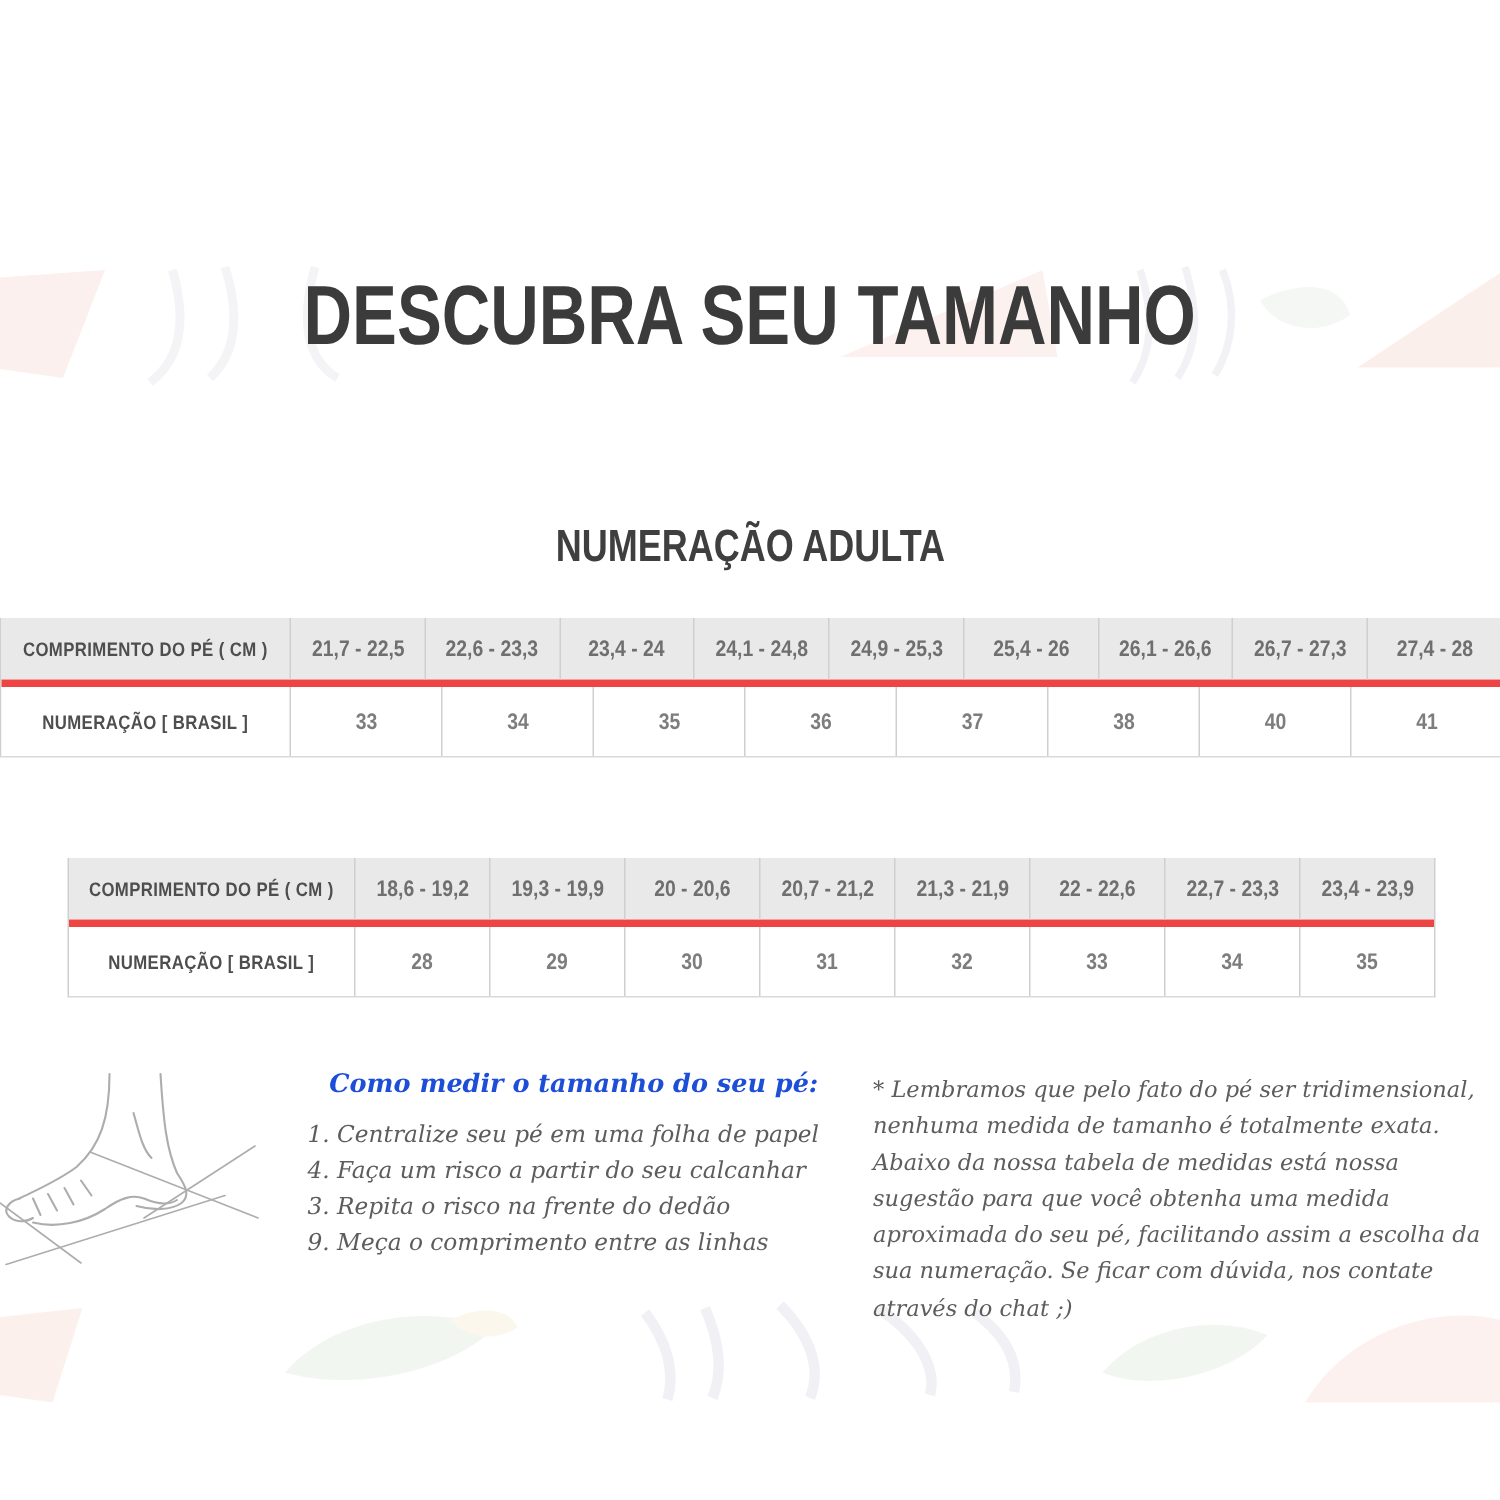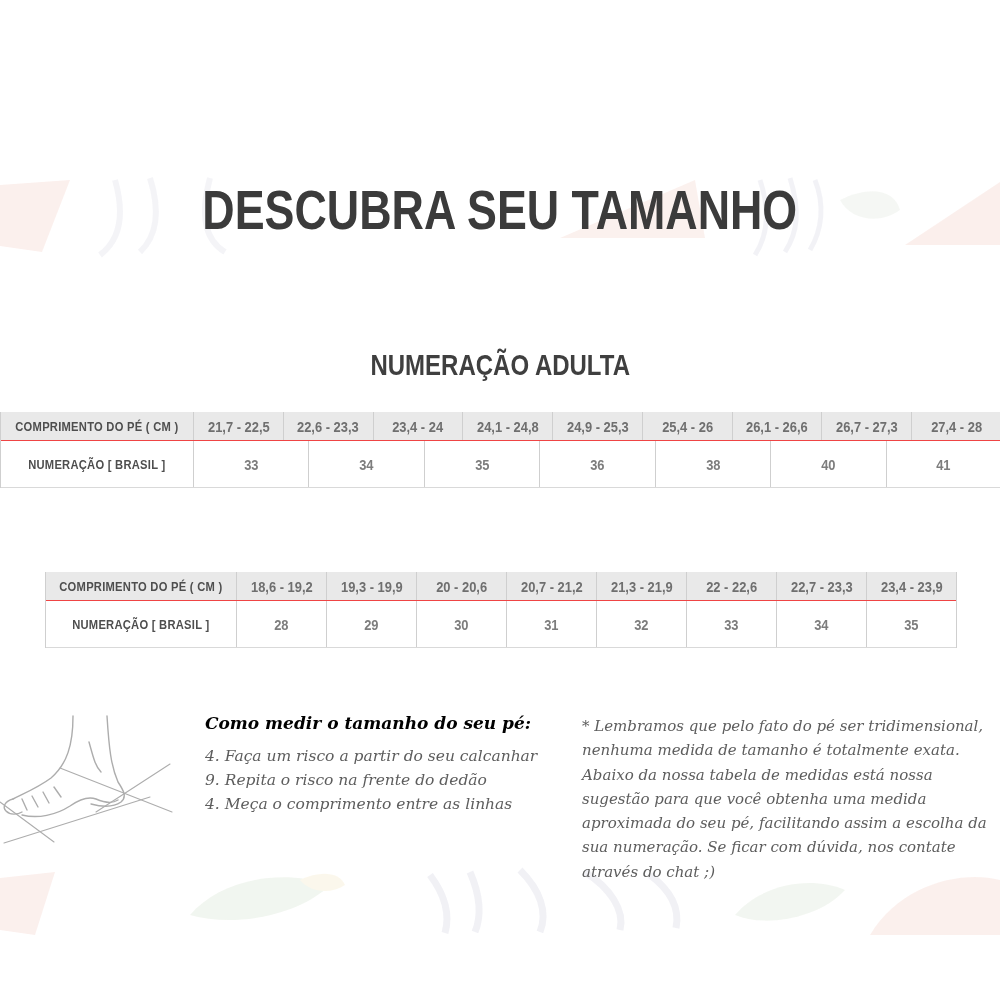--- a/index.html
+++ b/index.html
@@ -19,36 +19,36 @@
   .sec-head { left:0; width:1000px; text-align:center;
     font-size:30px; font-weight:700; color:#3f3f3f; line-height:1; }
   .sec-head.adult { top:350px; }
   .sec-head.kids  { top:520px; }
 
   
   .tbl { position:absolute; z-index:1; border-left:1px solid #cfcfcf; border-right:1px solid #cfcfcf; }
   .tbl.adult { top:412px; left:0; width:1000px; }
   .tbl.kids  { top:572px; left:45px; width:910px; }
   .trow { display:flex; width:100%; }
-  .trow.head { background:#e9e9e9; height:28px; }
-  .trow.data { height:46px; border-top:1px solid #ef4444; border-bottom:1px solid #d9d9d9; background:#fff; }
+  .trow.head { background:#e9e9e9; height:41px; }
+  .trow.data { height:46px; border-top:5px solid #ef4444; border-bottom:1px solid #d9d9d9; background:#fff; }
   .c { display:flex; align-items:center; justify-content:center; border-right:1px solid #cfcfcf; overflow:hidden; }
   .c:last-child { border-right:none; }
   .tbl.adult .lab { flex:0 0 192px; }
   .tbl.kids  .lab { flex:0 0 190px; }
   .vals { display:flex; flex:1; min-width:0; }
   .vals .c { flex:1; min-width:0; }
   .lab span { font-size:13px; font-weight:700; color:#4e4e4e; letter-spacing:0.3px; }
   .vhead span { font-size:15px; font-weight:700; color:#6f6f6f; }
   .vdata span { font-size:15px; font-weight:700; color:#7d7d7d; }
 
   
   .foot-art { top:700px; left:0; width:200px; height:170px; }
   .measure { top:713px; left:205px; width:355px; font-family:"DejaVu Serif", serif; }
-  .measure-head { font-size:17px; font-weight:700; font-style:italic; color:#000000; }
+  .measure-head { font-size:17px; font-weight:700; font-style:italic; color:#1d4ed8;text-align:center; }
   .steps { margin-top:11px; }
   .step { font-size:15.5px; font-style:italic; color:#5d5d5d; line-height:1.55; }
   .note { top:714px; left:582px; width:408px; font-family:"DejaVu Serif", serif;
     font-size:15px; font-style:italic; color:#5d5d5d; line-height:1.62; }
 </style>
 </head>
 <body>
 
 <div class="page">
 
@@ -132,20 +132,23 @@
           <span class="cond-m">33</span>
         </div>
           <div class="c vdata">
           <span class="cond-m">34</span>
         </div>
           <div class="c vdata">
           <span class="cond-m">35</span>
         </div>
           <div class="c vdata">
           <span class="cond-m">36</span>
+        </div>
+          <div class="c vdata">
+          <span class="cond-m">37</span>
         </div>
           <div class="c vdata">
           <span class="cond-m">38</span>
         </div>
           <div class="c vdata">
           <span class="cond-m">40</span>
         </div>
           <div class="c vdata">
           <span class="cond-m">41</span>
         </div>
@@ -236,21 +239,22 @@
       <path d="M60,68 L172,112" stroke-width="1.1"></path>
       <path d="M96,112 L170,64" stroke-width="1.1"></path>
       <path d="M0,102 L54,142" stroke-width="1.1"></path>
     </g>
   </svg>
 
   <div class="layer measure">
     <div class="measure-head">Como medir o tamanho do seu pé:</div>
     <div class="steps">
 
+    <div class="step">1. Centralize seu pé em uma folha de papel</div>
         <div class="step">4. Faça um risco a partir do seu calcanhar</div>
-        <div class="step">9. Repita o risco na frente do dedão</div>
-        <div class="step">4. Meça o comprimento entre as linhas</div>
+        <div class="step">3. Repita o risco na frente do dedão</div>
+        <div class="step">9. Meça o comprimento entre as linhas</div>
       </div>
   </div>
 
   <div class="layer note">* Lembramos que pelo fato do pé ser tridimensional, nenhuma medida de tamanho é totalmente exata. Abaixo da nossa tabela de medidas está nossa sugestão para que você obtenha uma medida aproximada do seu pé, facilitando assim a escolha da sua numeração. Se ficar com dúvida, nos contate através do chat ;)</div>
 
 </div>
 
 </body></html>

